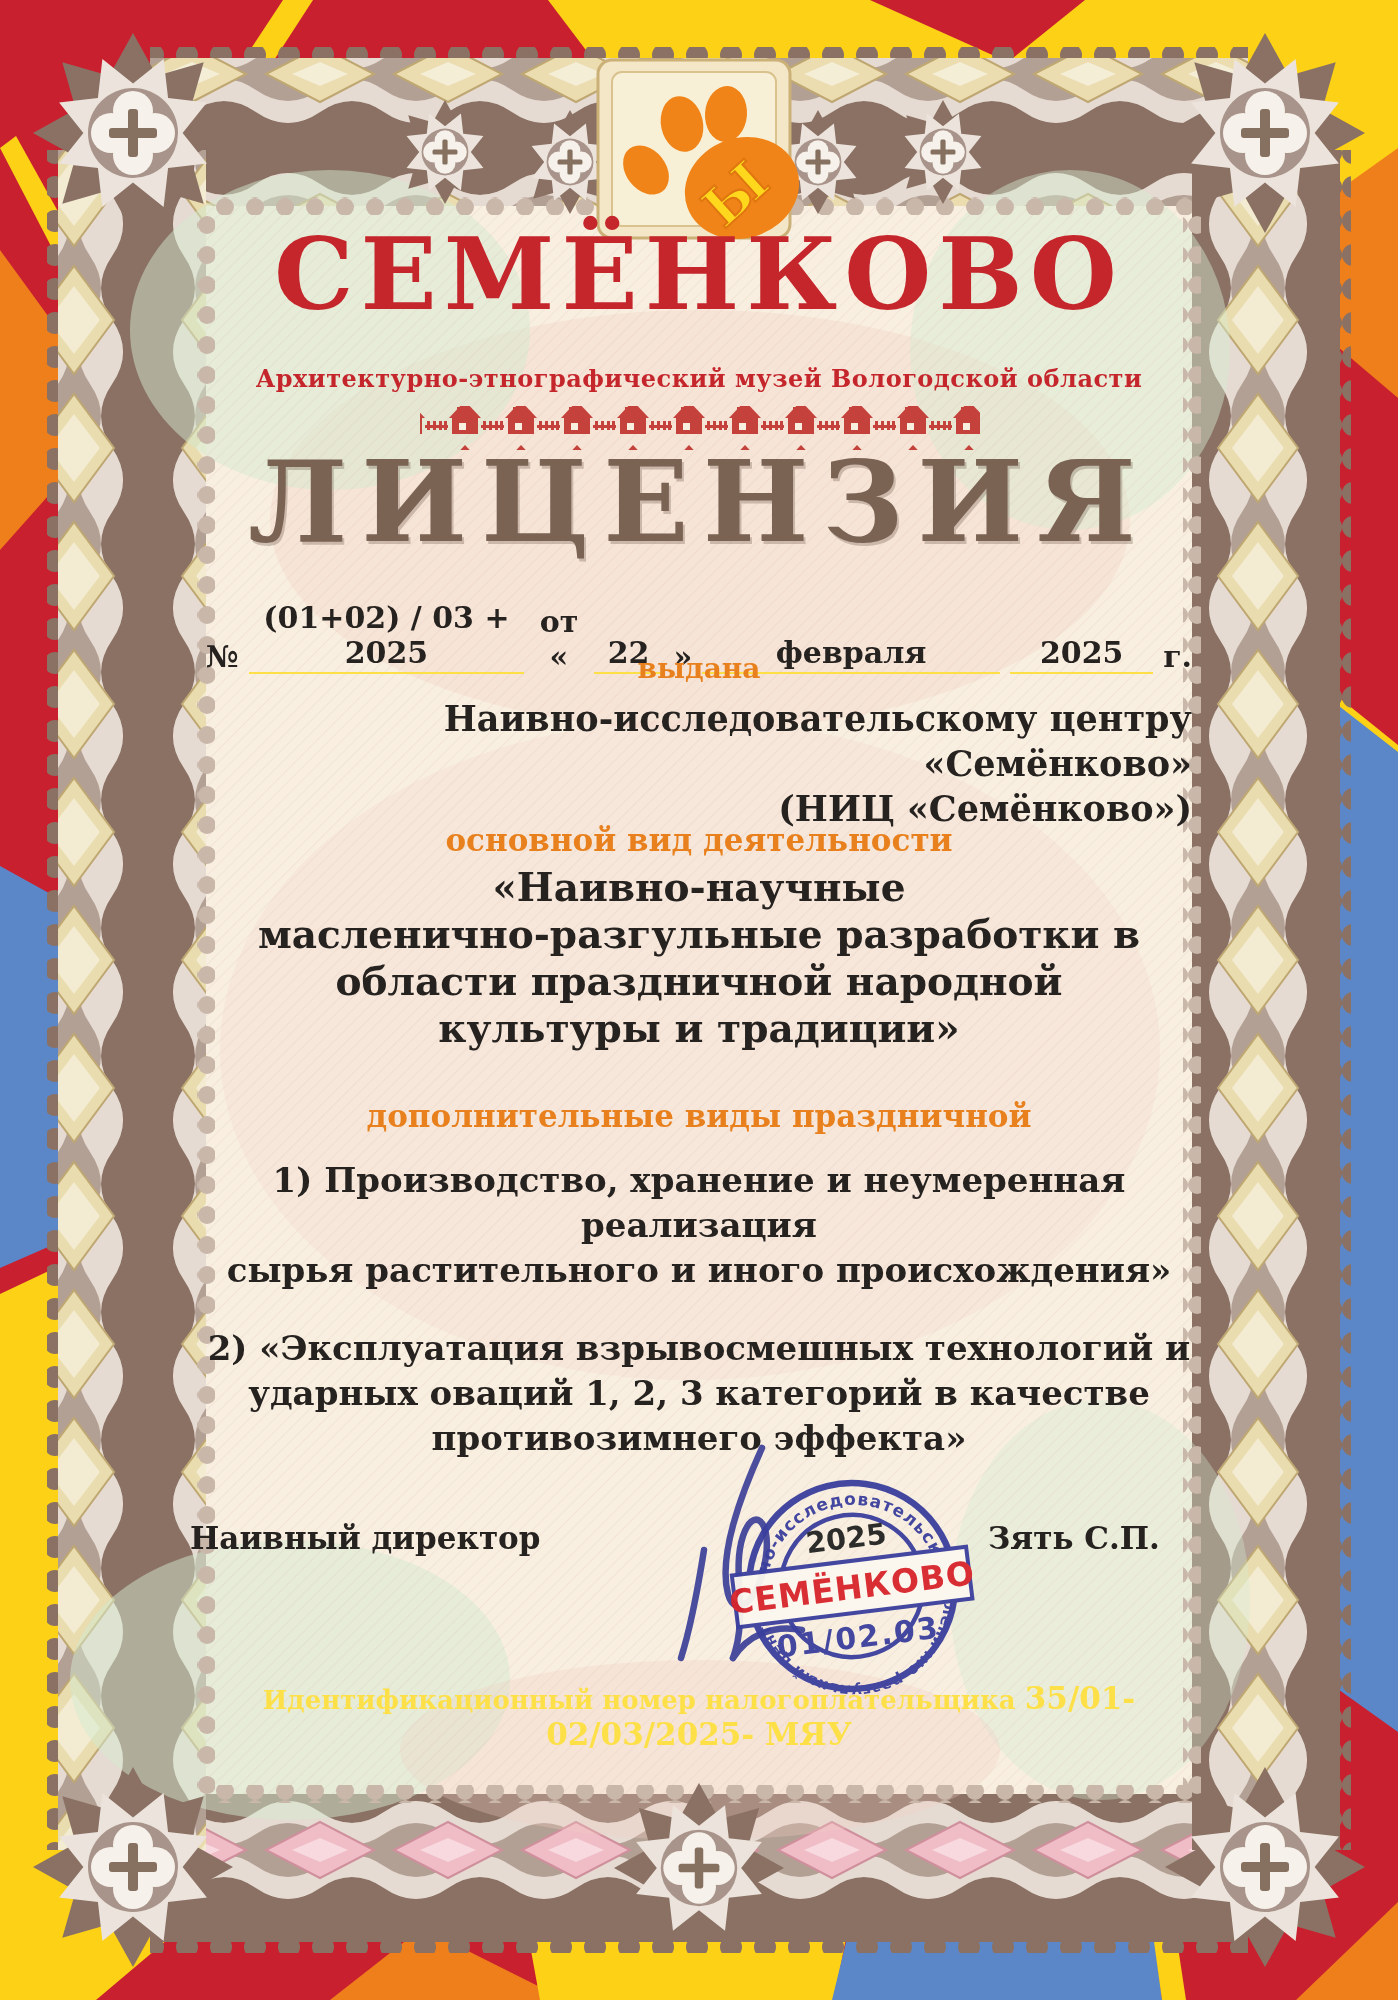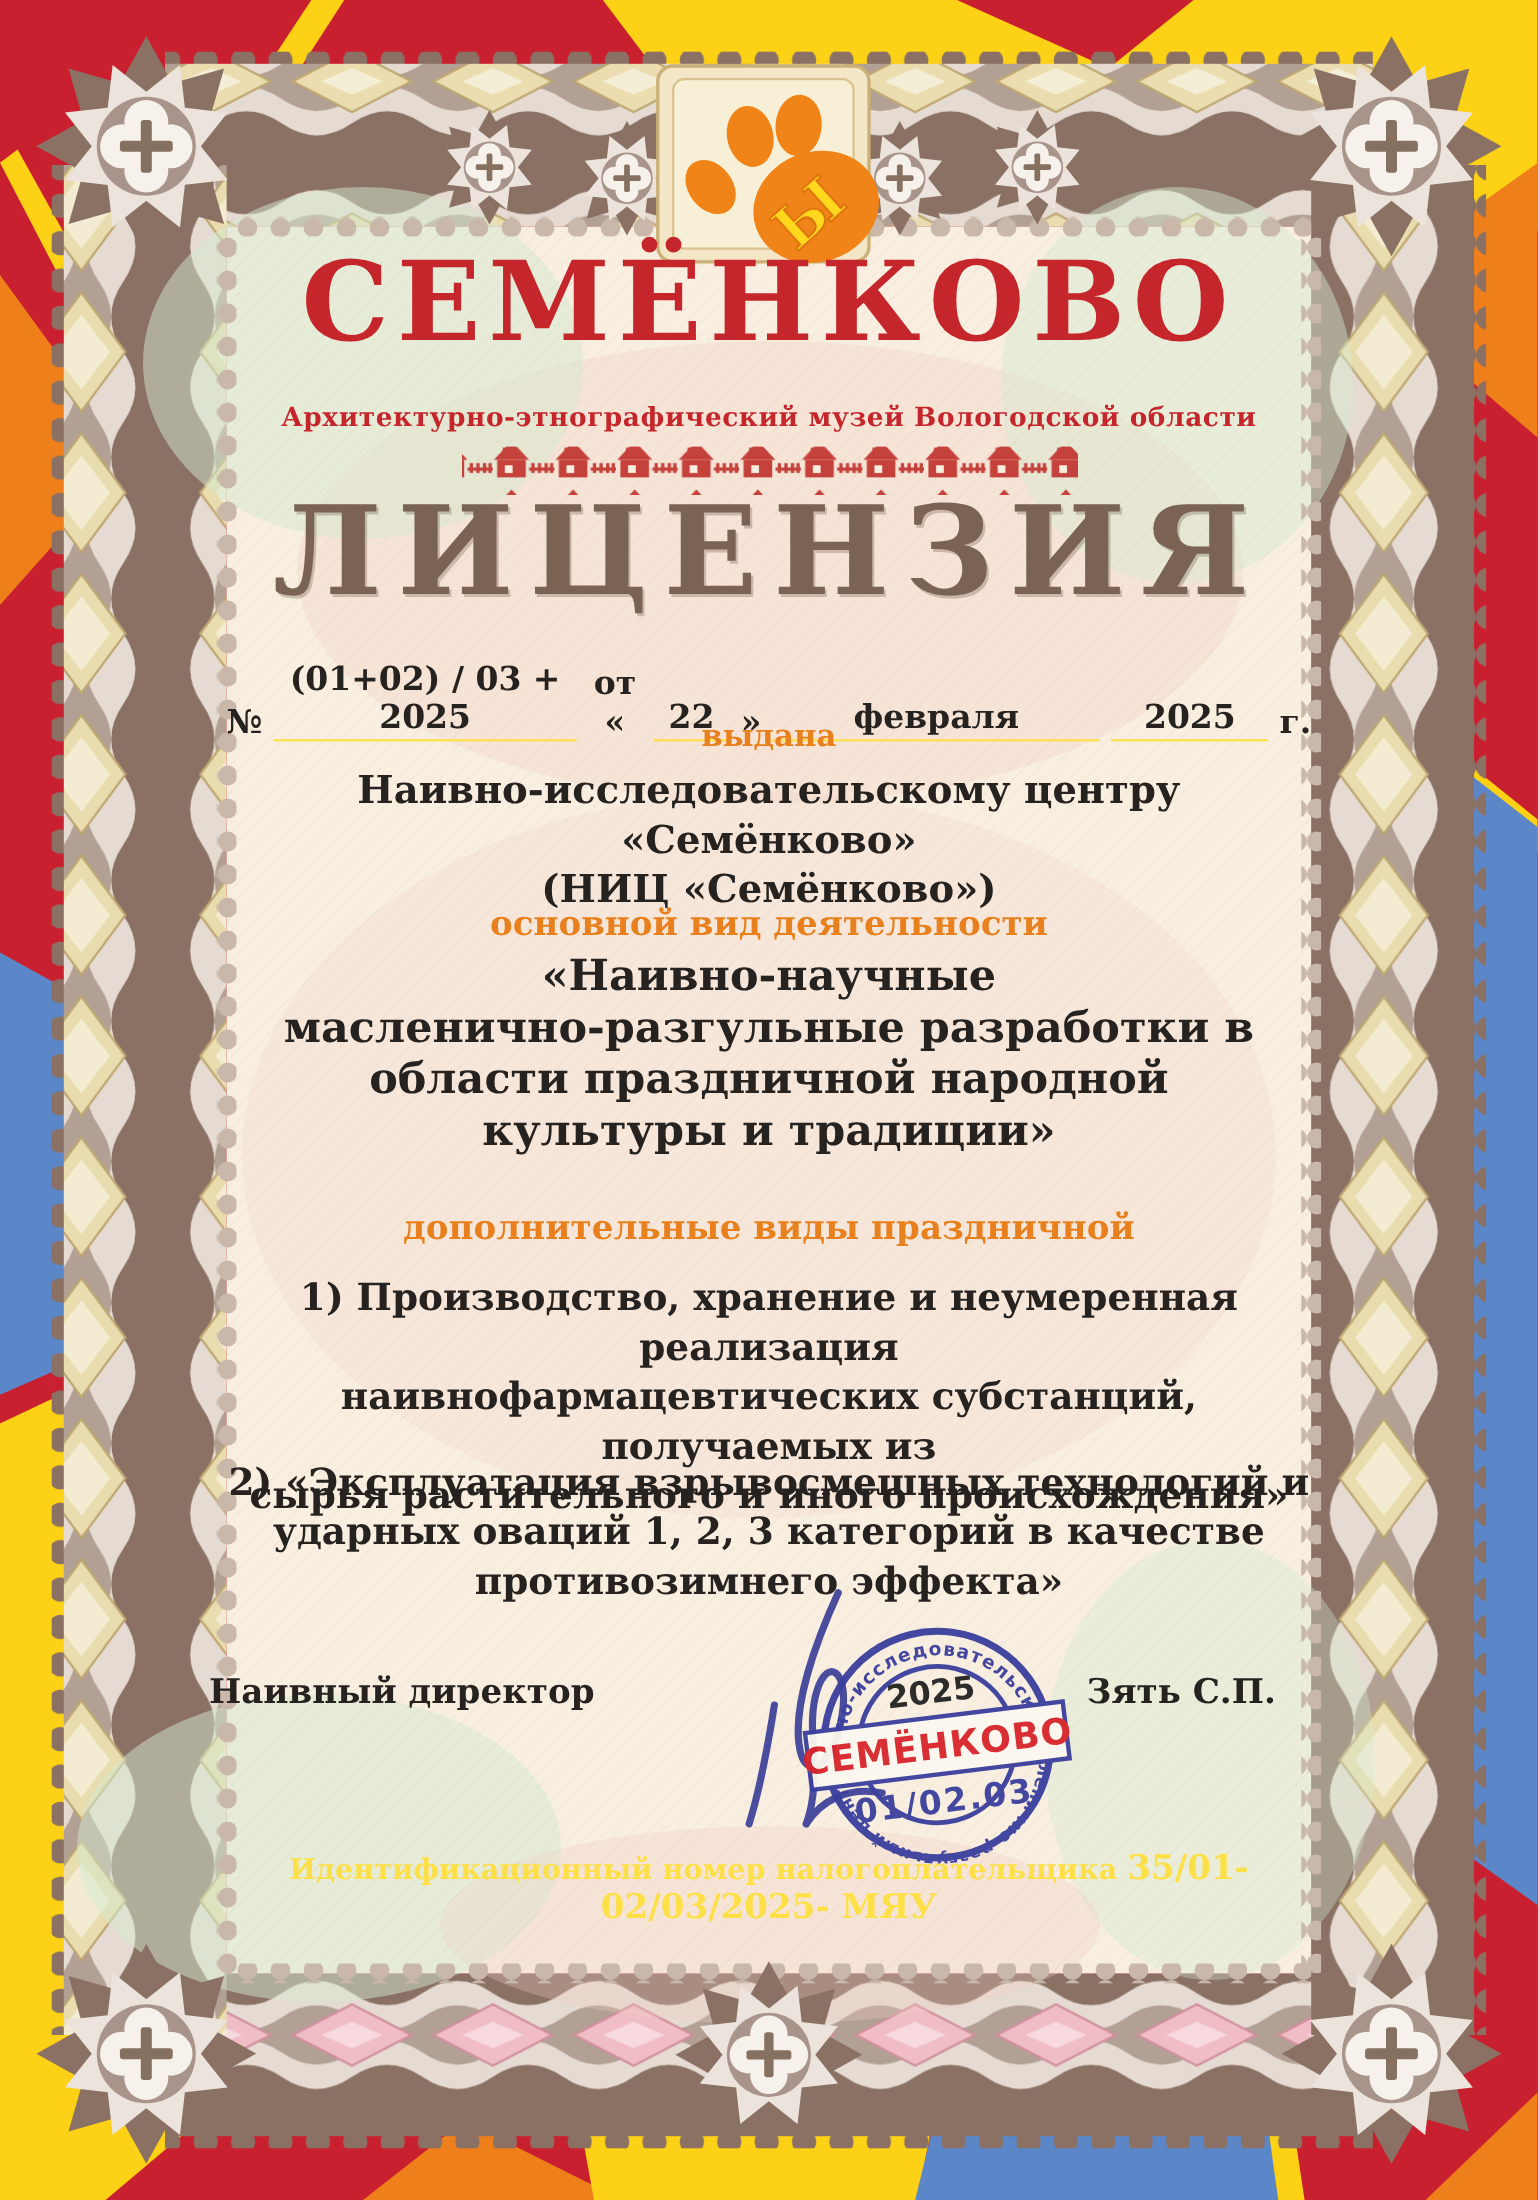--- a/index.html
+++ b/index.html
@@ -10,21 +10,21 @@
   .museum-name{top:224px;font-size:100px;line-height:1;letter-spacing:7px;color:#c5262c;font-weight:bold;}
   .museum-subtitle{top:364px;font-size:24px;font-weight:bold;color:#c5262c;letter-spacing:.5px;}
   .doc-title{top:446px;font-size:112px;font-weight:bold;color:#7b6353;letter-spacing:14px;line-height:1;
              text-shadow:2px 3px 0 rgba(93,72,58,.28);}
   .num-line{top:600px;display:flex;justify-content:center;align-items:flex-end;gap:10px;
             font-size:30px;font-weight:bold;color:#262220;}
   .num-line .ul{border-bottom:2px solid #fde047;padding:0 14px 2px;}
   .num-line .month{min-width:270px;}
   .num-line .year{min-width:115px;}
   .issued-label{top:652px;font-size:28px;font-weight:bold;color:#e8801d;}
-  .recipient{top:696px;font-size:35px;font-weight:bold;line-height:45px;color:#262220;}
+  .recipient{top:696px;font-size:35px;font-weight:bold;line-height:45px;color:#262220;text-align:right;}
   .sec-heading{font-size:31px;font-weight:bold;color:#e8801d;}
   .main-heading{top:822px;}
   .main-text{top:864px;font-size:39px;font-weight:bold;line-height:47px;color:#262220;}
   .add-heading{top:1098px;}
   .item{font-size:34px;font-weight:bold;line-height:45px;color:#262220;}
   .item1{top:1158px;}
   .item2{top:1326px;}
   .director-label{position:absolute;left:190px;top:1520px;font-size:31px;font-weight:bold;color:#262220;}
   .director-name{position:absolute;left:988px;top:1520px;font-size:31px;font-weight:bold;color:#262220;}
   .footer-line{top:1680px;font-size:26px;font-weight:bold;color:#fde047;}
@@ -227,21 +227,20 @@
 <div class="abs main-text">
   <div>«Наивно-научные</div>
   <div>масленично-разгульные разработки в</div>
   <div>области праздничной народной</div>
   <div>культуры и традиции»</div>
 </div>
 
 <div class="abs sec-heading add-heading">дополнительные виды праздничной</div>
 <div class="abs item item1">
   <div>1) Производство, хранение и неумеренная реализация</div>
-  <div>наивнофармацевтических субстанций, получаемых из</div>
   <div>сырья растительного и иного происхождения»</div>
 </div>
 <div class="abs item item2">
   <div>2) «Эксплуатация взрывосмешных технологий и</div>
   <div>ударных оваций 1, 2, 3 категорий в качестве</div>
   <div>противозимнего эффекта»</div>
 </div>
 
 <div class="director-label">Наивный директор</div>
 <div class="director-name">Зять С.П.</div>

